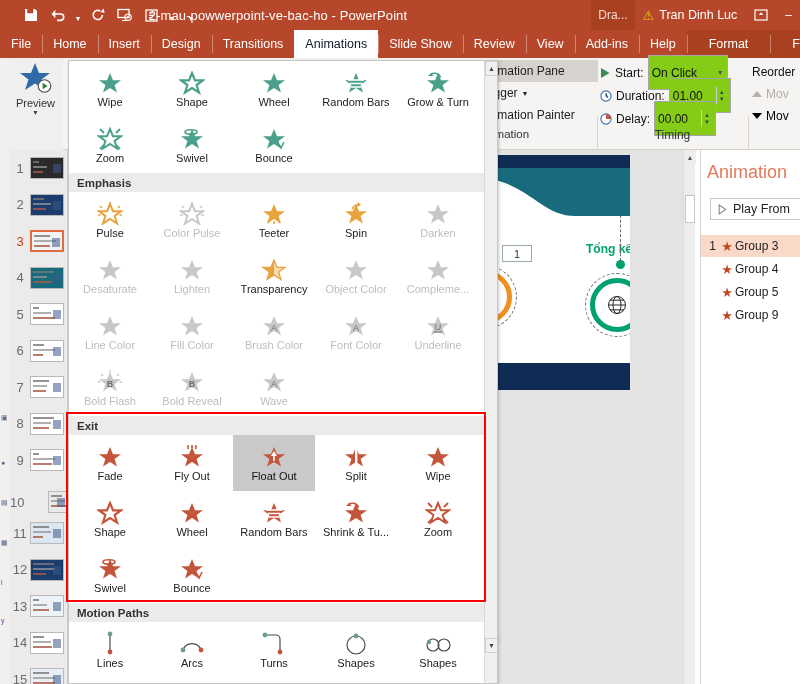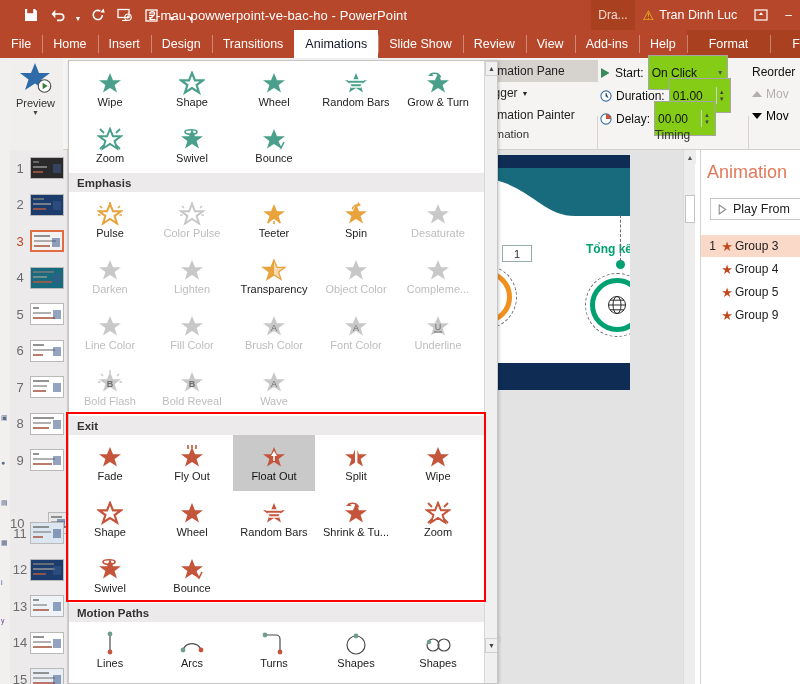--- a/index.html
+++ b/index.html
@@ -544,21 +544,21 @@
       <div class="thumb-row" style="top: 442px; left: 10px; position: absolute;">
         <div class="thumb-num">9</div>
         <div class="thumb-img">
           <div class="tl" style="left:0;top:0;right:0;bottom:0;background:#ffffff"></div>
           <div class="tl" style="left:2px;top:3px;width:6px;height:2px;background:rgba(120,120,120,.8)"></div>
           <div class="tl" style="left:2px;top:8px;width:22px;height:2px;background:rgba(150,150,150,.75)"></div>
           <div class="tl" style="left:2px;top:13px;width:19px;height:2px;background:rgba(170,90,70,.8)"></div>
           <div class="tl" style="right:2px;top:6px;width:8px;height:9px;background:rgba(60,90,140,.55)"></div>
         </div>
       </div>
-      <div class="thumb-row" style="top: 505px; left: 10px; position: absolute; gap: 24px;">
+      <div class="thumb-row" style="top: 484px; left: 10px; position: absolute; gap: 24px;">
         <div class="thumb-num">10</div>
         <div class="thumb-img">
           <div class="tl" style="left:0;top:0;right:0;bottom:0;background:#e8e8e8"></div>
           <div class="tl" style="left:2px;top:3px;width:11px;height:2px;background:rgba(120,120,120,.8)"></div>
           <div class="tl" style="left:2px;top:8px;width:14px;height:2px;background:rgba(150,150,150,.75)"></div>
           <div class="tl" style="left:2px;top:13px;width:22px;height:2px;background:rgba(170,90,70,.8)"></div>
           <div class="tl" style="right:2px;top:6px;width:8px;height:9px;background:rgba(60,90,140,.55)"></div>
         </div>
       </div>
       <div class="thumb-row" style="top: 515px; left: 10px; position: absolute;">
@@ -725,29 +725,29 @@
               </svg>
             </div>
             <div class="gal-lbl">Spin</div>
           </div>
           <div class="gal-cell dim">
             <div class="gal-ico">
               <svg width="26" height="24" viewBox="0 0 26 24">
                 <path fill="#c8c8c8" opacity="1" d="M13 2 16 9.3 24 9.3 17.6 14 20 21.5 13 17 6 21.5 8.4 14 2 9.3 10 9.3z"></path>
               </svg>
             </div>
+            <div class="gal-lbl">Darken</div>
+          </div>
+          <div class="gal-cell dim">
+            <div class="gal-ico">
+              <svg width="26" height="24" viewBox="0 0 26 24">
+                <path fill="#c8c8c8" opacity="1" d="M13 2 16 9.3 24 9.3 17.6 14 20 21.5 13 17 6 21.5 8.4 14 2 9.3 10 9.3z"></path>
+              </svg>
+            </div>
             <div class="gal-lbl">Desaturate</div>
-          </div>
-          <div class="gal-cell dim">
-            <div class="gal-ico">
-              <svg width="26" height="24" viewBox="0 0 26 24">
-                <path fill="#c8c8c8" opacity="1" d="M13 2 16 9.3 24 9.3 17.6 14 20 21.5 13 17 6 21.5 8.4 14 2 9.3 10 9.3z"></path>
-              </svg>
-            </div>
-            <div class="gal-lbl">Darken</div>
           </div>
           <div class="gal-cell dim">
             <div class="gal-ico">
               <svg width="26" height="24" viewBox="0 0 26 24">
                 <path fill="#c8c8c8" opacity="1" d="M13 2 16 9.3 24 9.3 17.6 14 20 21.5 13 17 6 21.5 8.4 14 2 9.3 10 9.3z"></path>
               </svg>
             </div>
             <div class="gal-lbl">Lighten</div>
           </div>
           <div class="gal-cell on">

